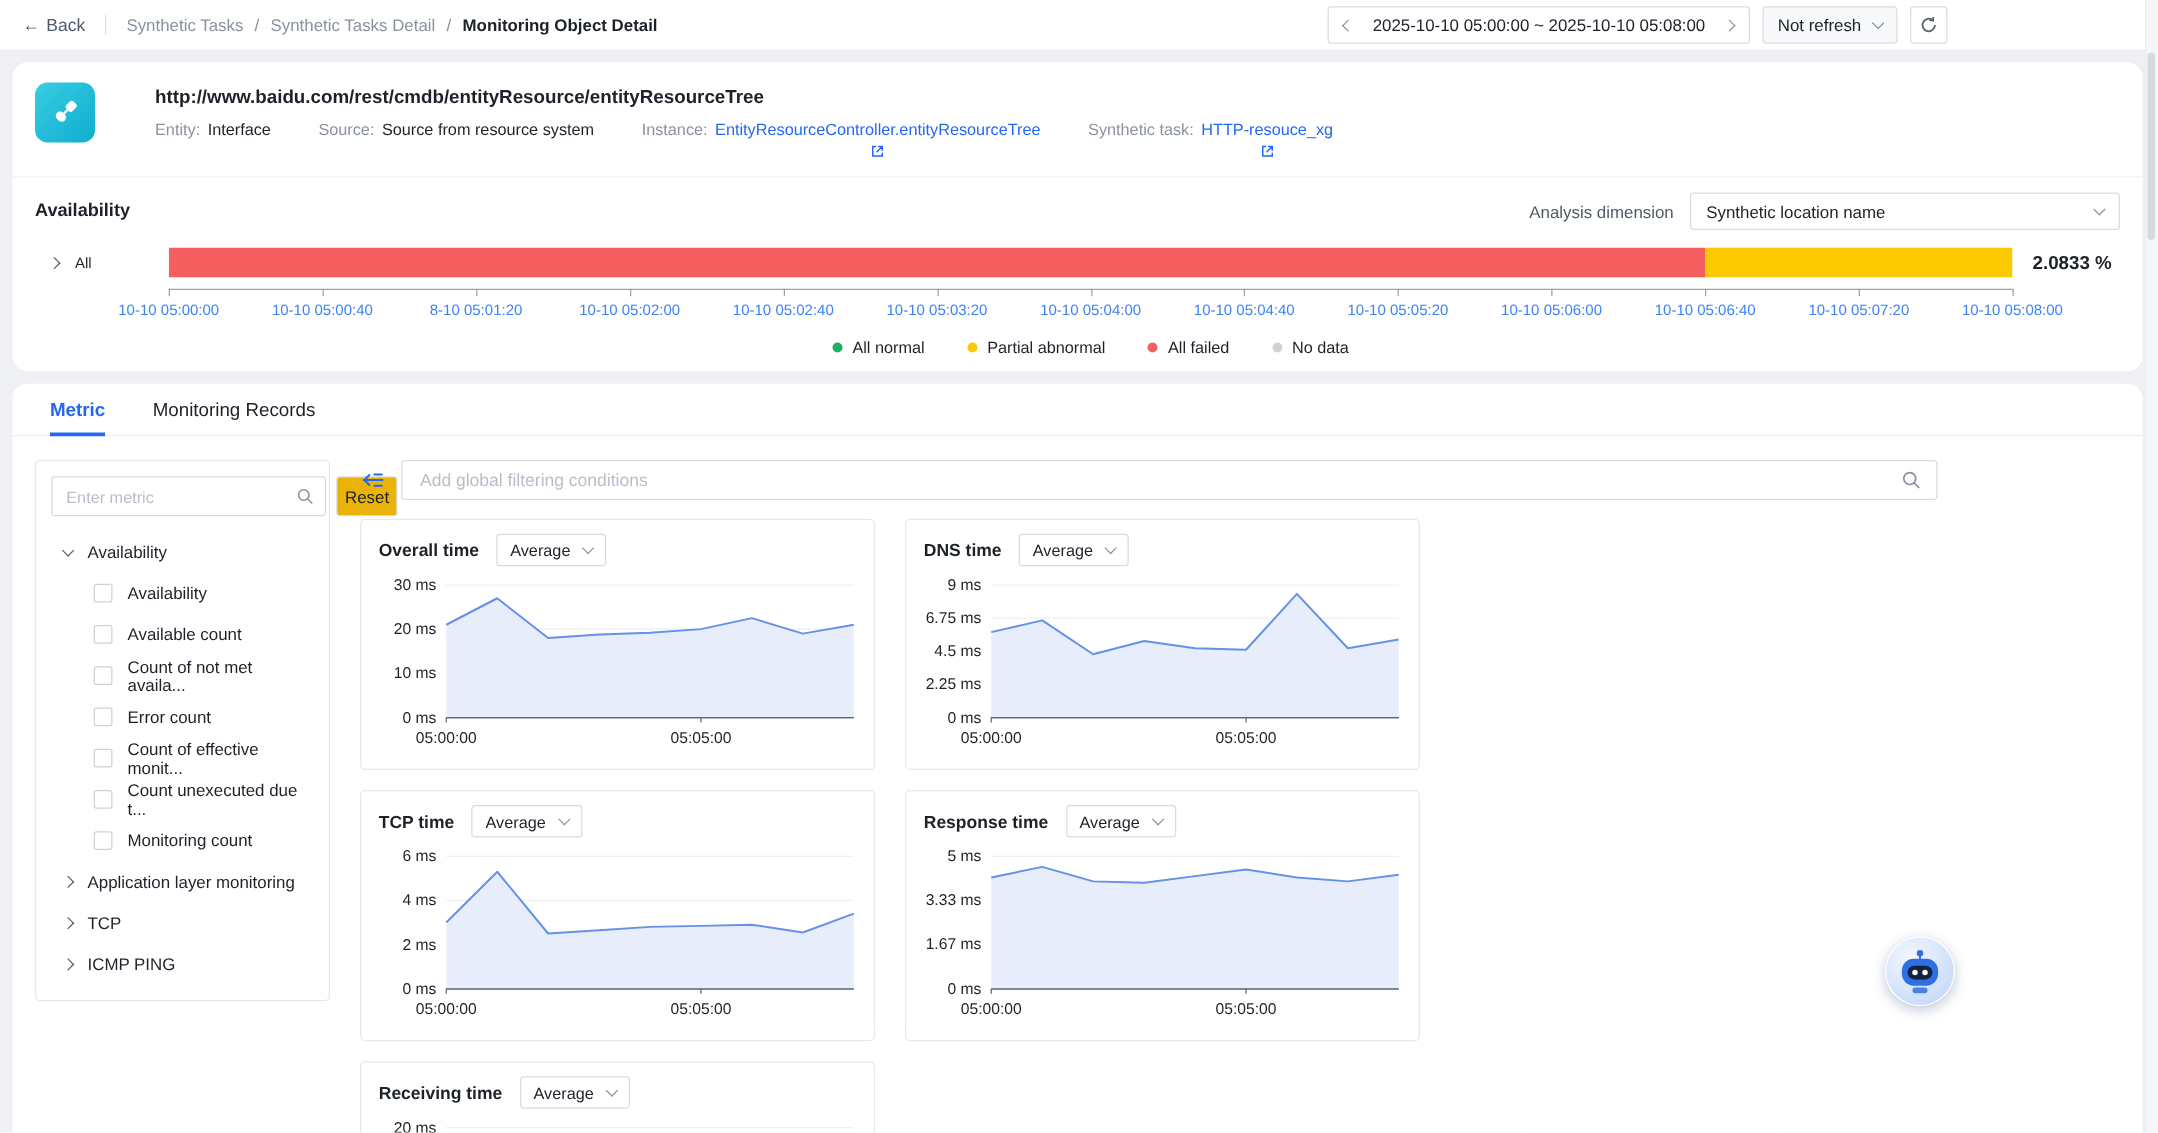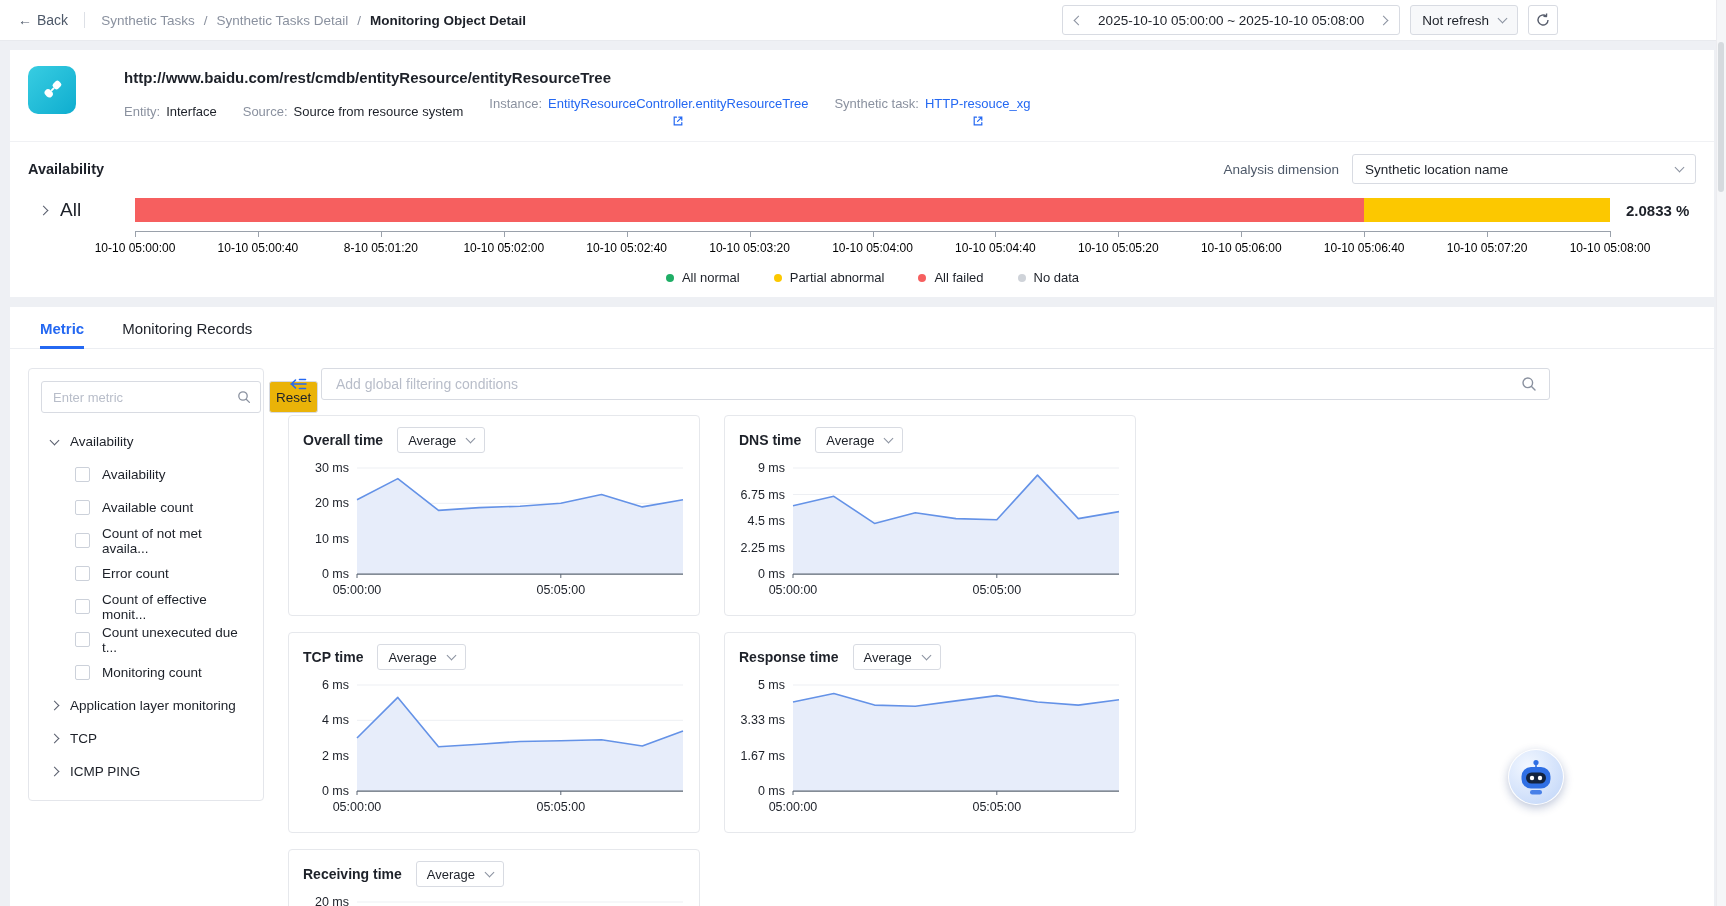--- a/index.html
+++ b/index.html
@@ -23,55 +23,55 @@
            align-items:center;justify-content:center;color:#575d6c;background:#fff;}
 
   .chev{display:inline-block;width:7px;height:7px;border-right:1.6px solid #8a919f;
         border-bottom:1.6px solid #8a919f;flex:none;}
   .chev.down{transform:rotate(45deg);margin-top:-3px;}
   .chev.right{transform:rotate(-45deg);}
   .chev.left{transform:rotate(135deg);}
   .chev.dark{border-color:#575d6c;}
 
   
-  .card{background:#fff;border-radius:0;margin:0 12px 0 10px;}
+  .card{background:#fff;border-radius:12px;margin:0 12px 0 10px;}
   .card1{margin-top:9px;padding:16px 18px 12px;}
 
   .obj-head{display:flex;}
   .obj-icon{width:48px;height:48px;border-radius:10px;flex:none;
             background:linear-gradient(135deg,#38cde2,#0fadcf);
             display:flex;align-items:center;justify-content:center;}
   .obj-info{margin-left:48px;}
   .obj-title{font-size:15px;font-weight:700;color:#1d2129;padding-top:3px;}
-  .obj-meta{margin-top:10px;font-size:13px;display:flex;gap:26px;align-items:center;}
+  .obj-meta{margin-top:10px;font-size:13px;display:flex;gap:38px;align-items:flex-start;}
   .meta-label{color:#8a919f;}
   .meta-value{color:#1d2129;margin-left:6px;}
   .meta-link{color:#2468f2;margin-left:6px;display:inline-flex;align-items:center;gap:4px;cursor:pointer;flex-direction:column;}
 
   .divider1{height:1px;background:#f0f1f4;margin:14px -18px 0;}
 
   .avail-head{display:flex;align-items:center;margin-top:12px;}
   .avail-title{font-size:14.5px;font-weight:700;}
   .dim{margin-left:auto;display:flex;align-items:center;gap:13px;font-size:13.5px;color:#4e5969;}
   .dim-select{width:344px;height:30px;border:1px solid #d8dbe2;border-radius:3px;background:#fff;
               display:flex;align-items:center;justify-content:space-between;padding:0 12px;
               font-size:13.5px;color:#1d2129;cursor:pointer;}
 
   .avail-row{display:flex;align-items:center;margin-top:14px;}
   .avail-exp{width:107px;display:flex;align-items:center;gap:13px;padding-left:12px;
-             font-size:19px;color:#1d2129;cursor:pointer;}
+             font-size:12px;color:#1d2129;cursor:pointer;}
   .avail-bar{width:1475px;height:24px;display:flex;overflow:hidden;}
   .avail-bar .seg{height:100%;}
   .avail-val{margin-left:16px;font-size:15px;font-weight:700;}
 
   .axis-wrap{margin-left:107px;width:1475px;position:relative;height:38px;margin-top:9px;}
   .axis-line{position:absolute;top:0;left:0;right:0;border-top:1px solid #9aa1ab;}
   .axis-tick{position:absolute;top:0;width:1px;height:6px;background:#9aa1ab;}
   .axis-label{position:absolute;top:10px;transform:translateX(-50%);font-size:12px;
-              color:#000000;white-space:nowrap;}
+              color:#3b82f6;white-space:nowrap;}
   .legend{margin-left:107px;width:1475px;display:flex;justify-content:center;gap:34px;margin-top:1px;}
   .legend-item{display:flex;align-items:center;gap:8px;font-size:13px;color:#1d2129;cursor:pointer;}
   .dot{width:8px;height:8px;border-radius:50%;flex:none;}
 
   
   .card2{margin-top:10px;height:660px;}
   .tabs{display:flex;gap:38px;padding:0 30px;border-bottom:1px solid #eceef2;}
   .tab{padding:13px 0 11px;font-size:15px;color:#1d2129;position:relative;cursor:pointer;}
   .tab.active{color:#2468f2;font-weight:700;}
   .tab.active::after{content:"";position:absolute;left:0;right:0;bottom:-1px;height:3px;background:#2468f2;}

